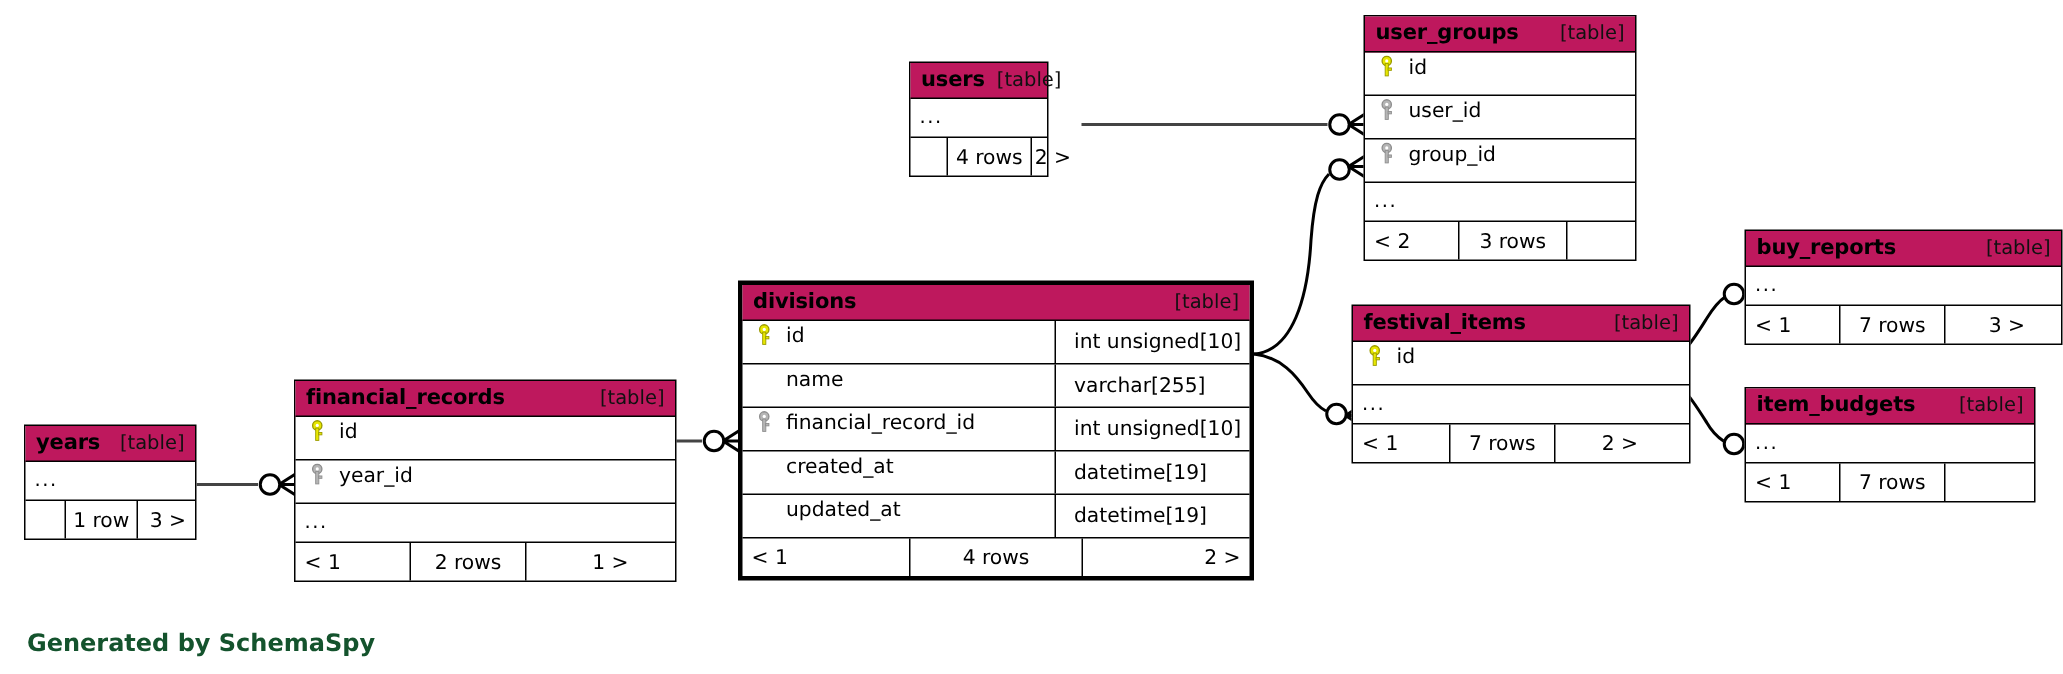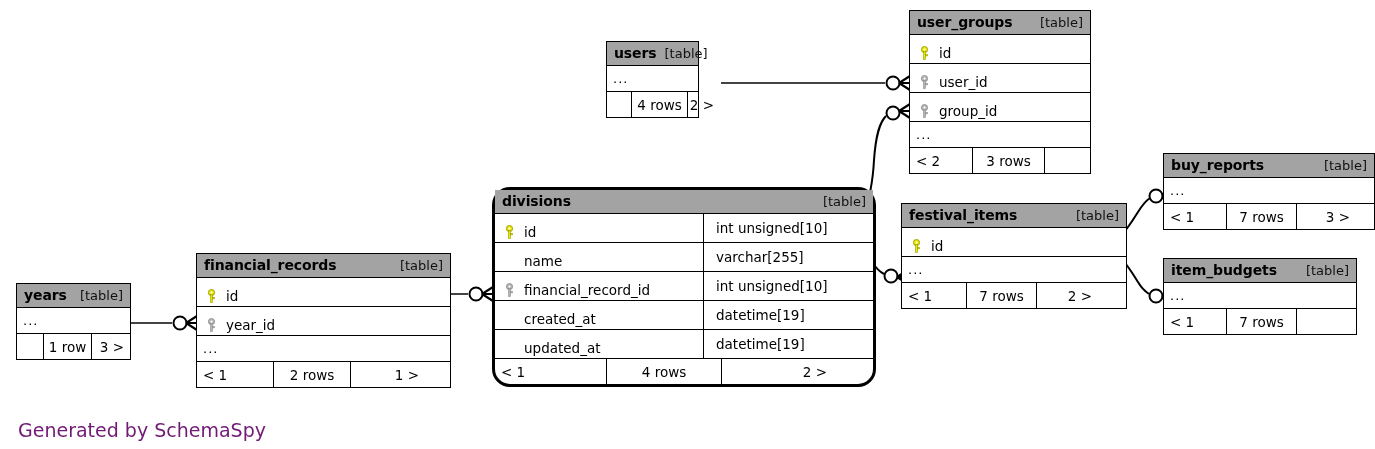--- a/index.html
+++ b/index.html
@@ -28,21 +28,21 @@
     background: #ffffff;
     border: 1px solid #000000;
     z-index: 3;
     font-size: 13.5px;
     color: #000000;
   }
   .tbl.focal {
     border: 3px solid #000000;
   }
   .thead {
-    background: #a3a3a3;
+    background: #be185d;
     border-bottom: 1px solid #000000;
     display: flex;
     align-items: center;
     justify-content: space-between;
     padding: 3px 7px 4px 7px;
     white-space: nowrap;
   }
   .tname {
     font-weight: bold;
     font-size: 14px;
@@ -55,21 +55,21 @@
   }
   .row {
     display: flex;
     border-bottom: 1px solid #000000;
     min-height: 29px;
     align-items: stretch;
   }
   .row:last-child { border-bottom: none; }
   .colname {
     display: flex;
-    align-items: flex-end;
+    align-items: flex-start;
     padding: 2px 6px 2px 6px;
     flex: 1 1 auto;
     white-space: nowrap;
     overflow: hidden;
   }
   .coltype {
     display: flex;
     align-items: center;
     padding: 2px 12px;
     border-left: 1px solid #000000;
@@ -107,24 +107,25 @@
     overflow: hidden;
     white-space: nowrap;
   }
   .fcell:first-child { border-left: none; }
   .fcell.f-left { justify-content: flex-start; }
   .fcell.f-mid { justify-content: center; }
   .fcell.f-right { justify-content: flex-end; }
   .credit {
     position: absolute;
     left: 18px; top: 419px;
-    font-size: 19px;
-    color: #701a75;
+    font-size: 16px;
+    color: #14532d;
     z-index: 4;
     white-space: nowrap;
+    font-weight: bold;
   }
 </style>
 </head>
 <body>
 
 <div id="canvas">
 
   <svg id="edges" viewBox="0 0 1375 449" xmlns="http://www.w3.org/2000/svg">
     <defs>
       <g id="crow">
@@ -219,21 +220,21 @@
             <span class="cname-text">year_id</span>
           </div>
         </div>
         <div class="ellipsis-row">...</div>
         <div class="tfoot">
           <div class="fcell f-left" style="flex:0 0 76px;">&lt; 1</div>
           <div class="fcell f-mid" style="flex:0 0 77px;">2 rows</div>
           <div class="fcell f-right" style="flex:0 0 75px;">1 &gt;</div>
         </div>
       </div>
-      <div class="tbl focal" style="left: 492px; top: 187px; width: 384px; border-radius: 18px;">
+      <div class="tbl focal" style="left: 492px; top: 187px; width: 344px;">
         <div class="thead">
           <span class="tname">divisions</span>
           <span class="ttag">[table]</span>
         </div>
         <div class="row">
           <div class="colname" style="flex:0 0 208px;">
             <span class="keywrap">
               <svg width="11" height="15" viewBox="0 0 11 15">
                 <circle cx="5.5" cy="3.6" r="3.1" fill="#e8e800" stroke="#9a9a00" stroke-width="0.9"></circle>
                 <circle cx="5.5" cy="3.6" r="1.05" fill="#ffffff"></circle>

